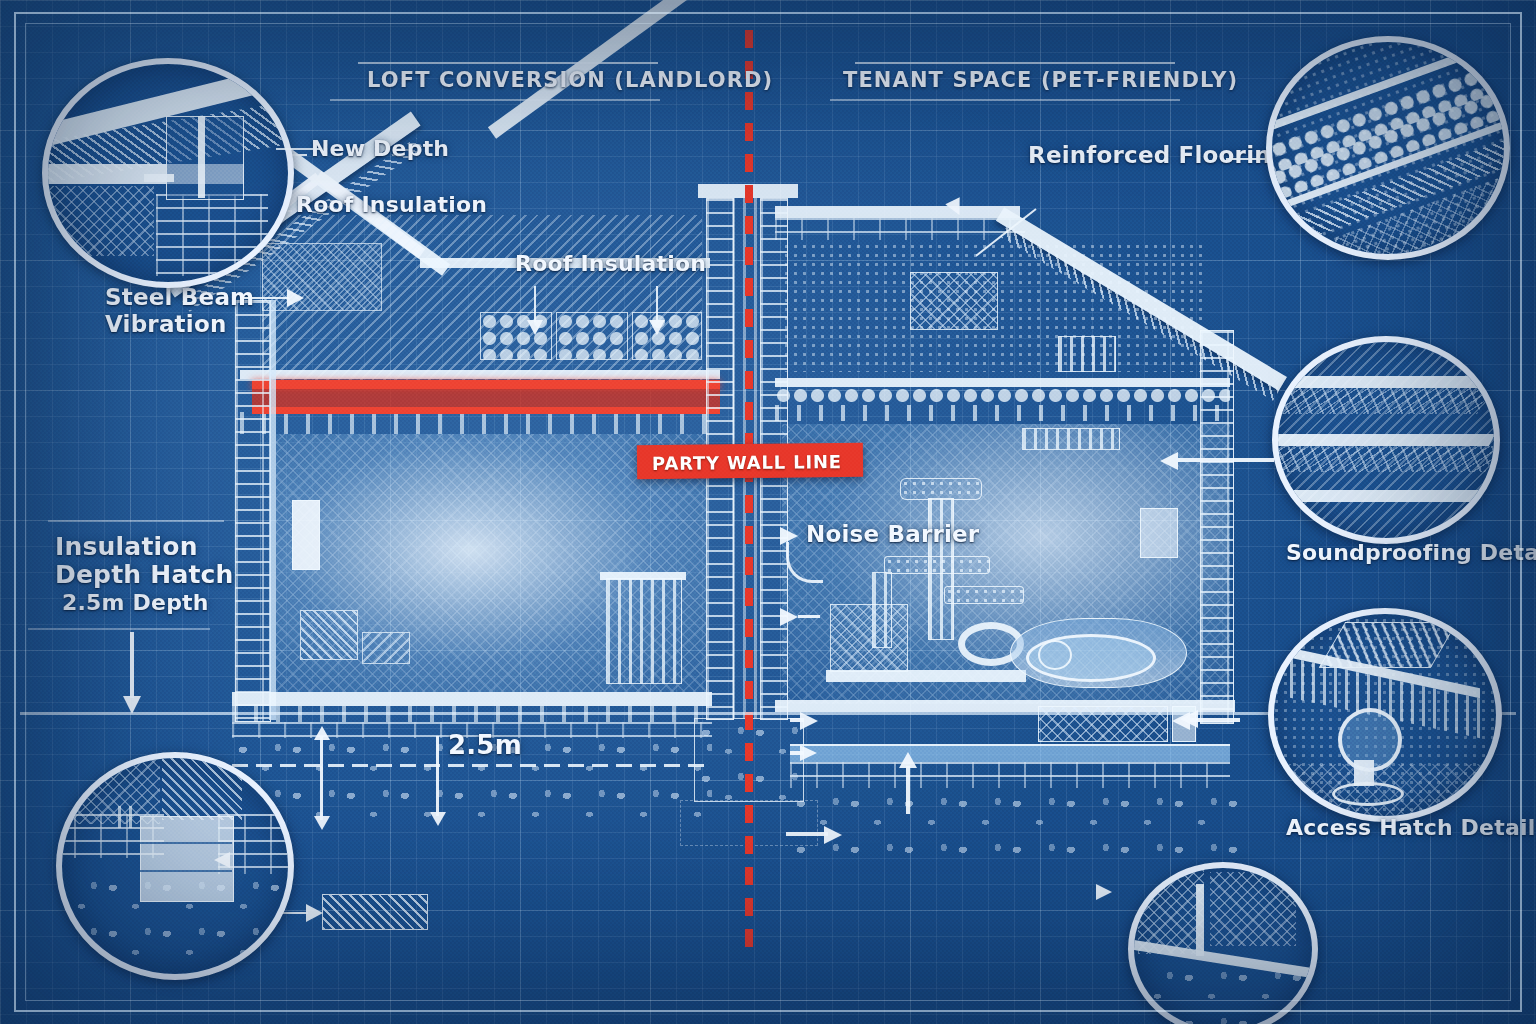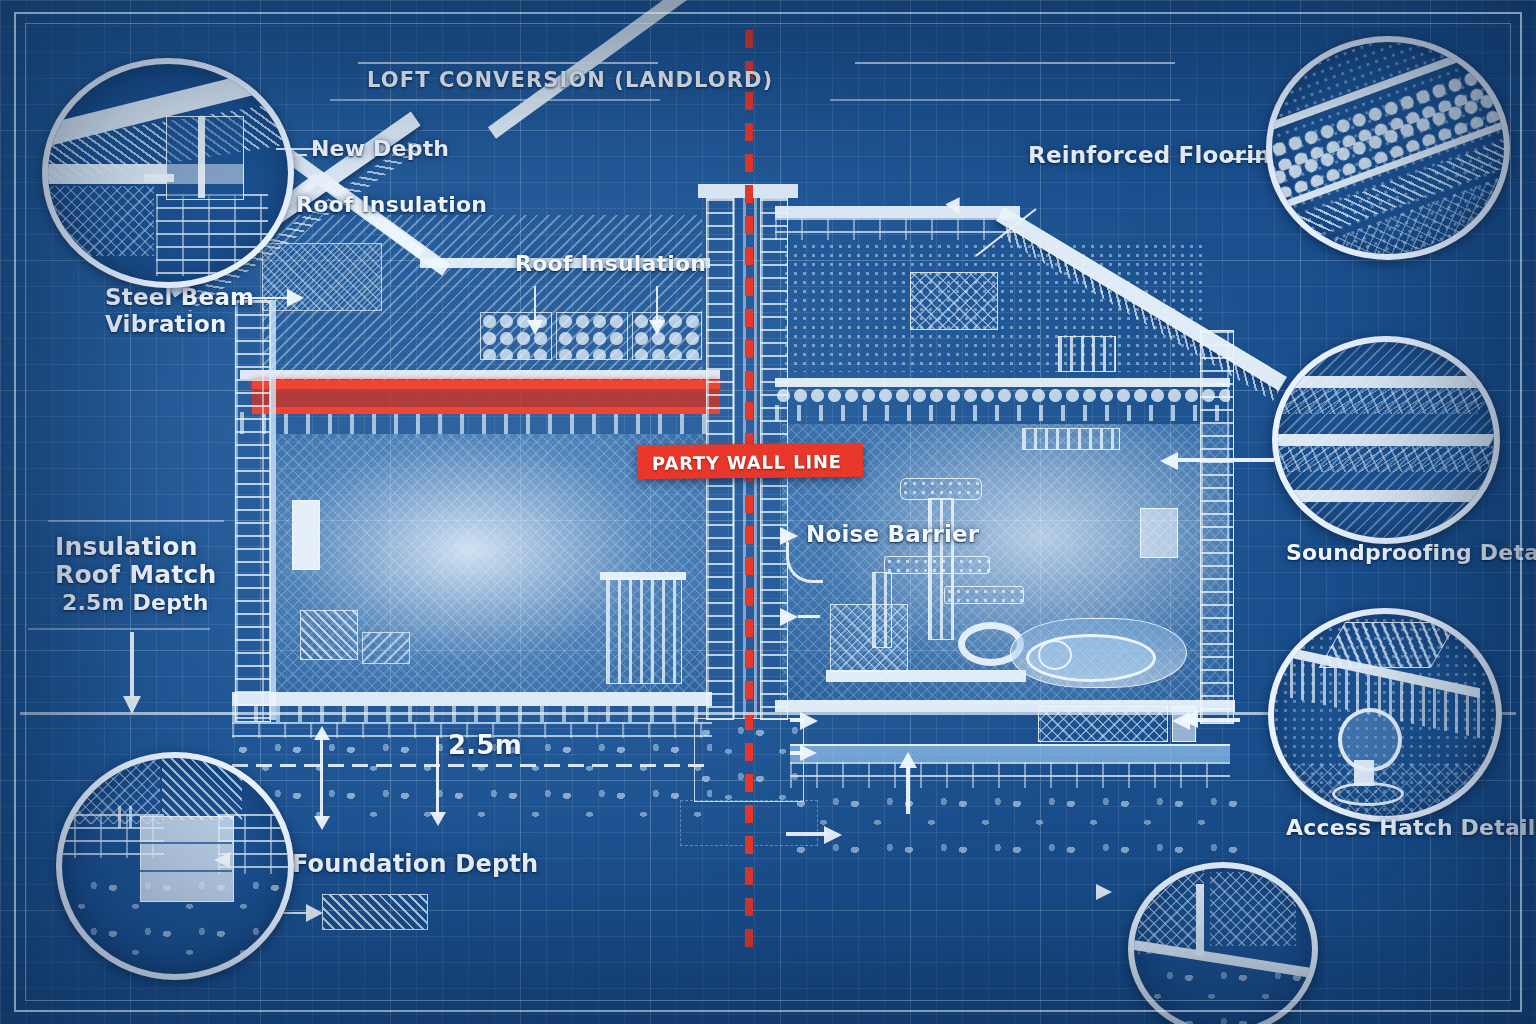--- a/index.html
+++ b/index.html
@@ -221,20 +221,21 @@
                 background:repeating-linear-gradient(to right, rgba(236,246,255,.9) 0 16px, transparent 16px 24px);"></div>
     <div class="ink hatch-grav" style="left:790px;top:790px;width:450px;height:76px;opacity:.9;"></div>
     <div class="ink hatch-brick" style="left:232px;top:722px;width:480px;height:16px;opacity:.85;"></div>
   </div>
 
   <div class="rule" style="left:358px;top:62px;width:300px;"></div>
   <div class="title" style="left:367px;top:68px;">LOFT CONVERSION (LANDLORD)</div>
   <div class="rule" style="left:330px;top:99px;width:330px;height:1.5px;opacity:.7;"></div>
 
   <div class="rule" style="left:855px;top:62px;width:320px;"></div>
+  <div class="title" style="left:843px;top:68px;">TENANT SPACE (PET-FRIENDLY)</div>
   <div class="rule" style="left:830px;top:99px;width:350px;height:1.5px;opacity:.7;"></div>
 
   <div class="ink" style="left:637px;top:444px;width:226px;height:34px;background:#e8372a;
               transform:rotate(-.6deg);box-shadow:0 3px 9px rgba(8,26,54,.55);"></div>
   <div class="lbl" style="left:652px;top:452px;font-size:18px;letter-spacing:.8px;color:#fff;
               transform:rotate(-.6deg);text-shadow:0 1px 2px rgba(110,20,10,.8);">PARTY WALL LINE</div>
 
   <div class="lbl" style="left:311px;top:136px;font-size:22px;">New Depth</div>
   <div class="leader" style="left:175px;top:154px;width:132px;"></div>
 
@@ -250,39 +251,38 @@
   <div class="lbl" style="left:515px;top:251px;font-size:22px;">Roof Insulation</div>
   <div class="leader" style="left:534px;top:286px;width:2px;height:36px;background:rgba(240,248,255,.9);"></div>
   <div class="arrow" style="left:527px;top:320px;border-left:8px solid transparent;border-right:8px solid transparent;
               border-top:15px solid rgba(242,249,255,.95);"></div>
   <div class="leader" style="left:656px;top:286px;width:2px;height:36px;background:rgba(240,248,255,.9);"></div>
   <div class="arrow" style="left:649px;top:320px;border-left:8px solid transparent;border-right:8px solid transparent;
               border-top:15px solid rgba(242,249,255,.95);"></div>
 
   <div class="rule" style="left:48px;top:520px;width:176px;height:1.5px;opacity:.6;"></div>
   <div class="lbl" style="left:55px;top:532px;font-size:25px;">Insulation</div>
-  <div class="lbl" style="left:55px;top:560px;font-size:25px;">Roof Match</div>
+  <div class="lbl" style="left:55px;top:560px;font-size:25px;">Depth Hatch</div>
   <div class="lbl" style="left:62px;top:590px;font-size:22px;">2.5m Depth</div>
   <div class="rule" style="left:28px;top:628px;width:182px;height:1.5px;opacity:.55;"></div>
   <div class="ink" style="left:130px;top:632px;width:4px;height:66px;background:rgba(242,249,255,.95);"></div>
   <div class="arrow" style="left:123px;top:696px;border-left:9px solid transparent;border-right:9px solid transparent;
               border-top:18px solid rgba(242,249,255,.95);"></div>
 
   <div class="ink" style="left:320px;top:736px;width:3px;height:84px;background:rgba(242,249,255,.95);"></div>
   <div class="arrow" style="left:314px;top:726px;border-left:8px solid transparent;border-right:8px solid transparent;
               border-bottom:14px solid rgba(242,249,255,.95);"></div>
   <div class="arrow" style="left:314px;top:816px;border-left:8px solid transparent;border-right:8px solid transparent;
               border-top:14px solid rgba(242,249,255,.95);"></div>
 
   <div class="lbl" style="left:448px;top:730px;font-size:26px;">2.5m</div>
   <div class="ink" style="left:436px;top:736px;width:3px;height:80px;background:rgba(242,249,255,.95);"></div>
   <div class="arrow" style="left:430px;top:812px;border-left:8px solid transparent;border-right:8px solid transparent;
               border-top:14px solid rgba(242,249,255,.95);"></div>
 
-  <div class="lbl" style="left:292px;top:850px;font-size:24px;">Foundation Depth</div>
   <div class="leader" style="left:262px;top:912px;width:46px;"></div>
   <div class="arrow" style="left:306px;top:904px;border-top:9px solid transparent;border-bottom:9px solid transparent;
               border-left:17px solid rgba(242,249,255,.95);"></div>
   <div class="ink edge hatch-diag" style="left:322px;top:894px;width:104px;height:34px;opacity:.95;"></div>
 
   <div class="lbl" style="left:1028px;top:142px;font-size:23px;">Reinforced Flooring</div>
   <div class="leader" style="left:1226px;top:158px;width:52px;"></div>
   <div class="leader" style="left:960px;top:208px;width:76px;transform:rotate(-38deg);transform-origin:100% 50%;"></div>
   <div class="arrow" style="left:948px;top:200px;border-left:8px solid transparent;border-right:8px solid transparent;
               border-top:16px solid rgba(242,249,255,.95);transform:rotate(-26deg);"></div>

